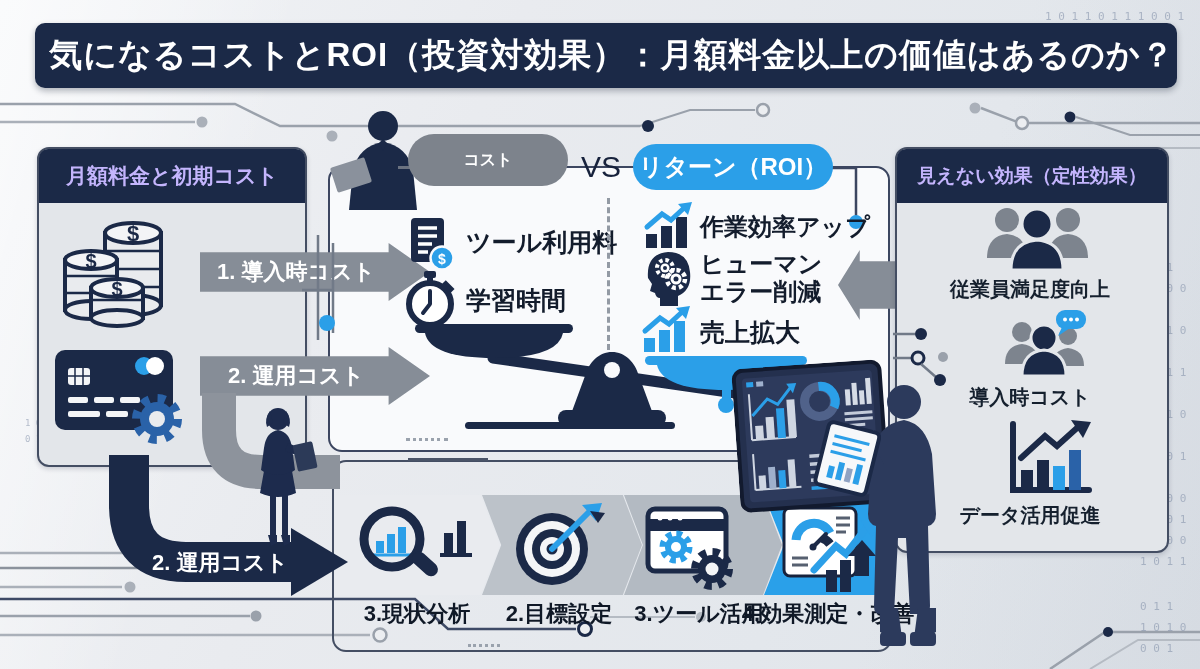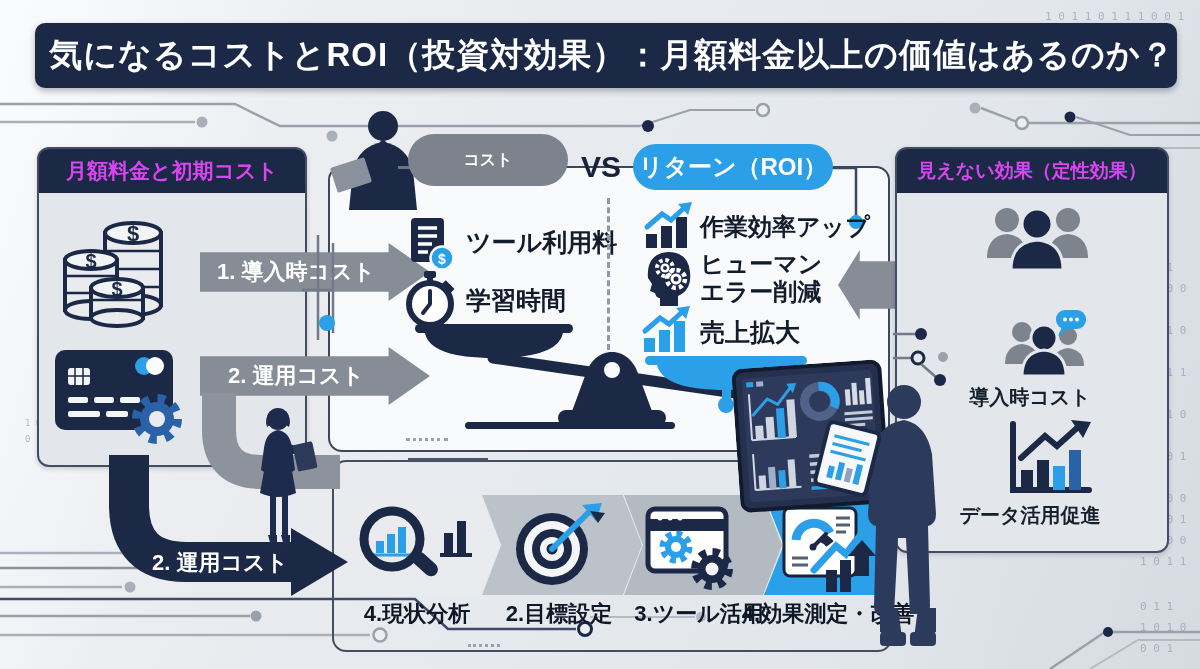--- a/index.html
+++ b/index.html
@@ -8,22 +8,22 @@
     font-family:"Liberation Sans","DejaVu Sans",sans-serif;}
   .abs{position:absolute;}
   .z0{z-index:0}.z1{z-index:1}.z2{z-index:2}.z3{z-index:3}.z4{z-index:4}.z5{z-index:5}
   .streak{left:0;top:0;width:1200px;height:669px;
     background:linear-gradient(105deg,rgba(255,255,255,.65) 0%,rgba(255,255,255,0) 22%),
                linear-gradient(285deg,rgba(200,206,215,.35) 0%,rgba(200,206,215,0) 25%);}
   .title{left:35px;top:23px;width:1130px;height:65px;background:#1b2947;border-radius:10px;
     display:flex;align-items:center;justify-content:center;color:#fff;font-size:33px;font-weight:800;
     letter-spacing:1px;box-shadow:0 3px 6px rgba(10,20,40,.3);padding-left:12px;}
   .panel{background:#e3e6ea;border:2px solid #444e63;border-radius:12px;box-shadow:0 2px 5px rgba(20,30,55,.18);}
-  .panel-hd{height:44px;background:#1b2947;border-radius:9px 9px 0 0;display:flex;align-items:center;
-    justify-content:center;color:#d946ef;font-weight:800;}
+  .panel-hd{height:54px;background:#1b2947;border-radius:9px 9px 0 0;display:flex;align-items:center;
+    justify-content:center;color:#c4b5fd;font-weight:800;}
   .whitepanel{left:328px;top:166px;width:558px;height:282px;background:#f9fafc;border:2px solid #3c4660;border-radius:14px;}
   .pill{display:flex;align-items:center;justify-content:center;color:#fff;font-weight:800;border-radius:999px;}
   .grayarrow{background:#868d97;clip-path:polygon(0 16%,82% 16%,82% 0,100% 50%,82% 100%,82% 84%,0 84%);
     display:flex;align-items:center;justify-content:center;color:#fff;font-weight:800;font-size:22px;padding-right:38px;box-sizing:border-box;}
   .leftarrow{background:#868d97;clip-path:polygon(100% 16%,34% 16%,34% 0,0 50%,34% 100%,34% 84%,100% 84%);}
   .item-lbl{font-weight:800;color:#131c2c;font-size:25px;white-space:pre-line;line-height:28px;}
   .ritem-lbl{font-weight:800;color:#15202e;font-size:20px;text-align:center;width:270px;left:895px;}
   .divider{border-left:3px dashed #939aa4;width:0;}
   .chev{top:495px;height:100px;}
   .chev-lbl{top:599px;font-weight:800;font-size:22px;color:#0f1826;text-align:center;}
@@ -179,21 +179,21 @@
       <circle cx="58" cy="16" r="15"></circle>
       <path d="M58,32 q-24,4 -30,28 l-4,40 h68 l-4,-40 q-6,-24 -30,-28 z"></path>
       <path d="M54,33 l4,8 4,-8 -4,-4 z"></path>
       <path d="M36,48 l-16,14 6,8 16,-12 z"></path>
     </g>
     <rect x="8" y="52" width="36" height="26" rx="2" fill="#8a919c" transform="rotate(-18 26 65)"></rect>
   </svg>
   <div class="abs z2" style="left:398px;top:166px;width:16px;height:3px;background:#6b7280"></div>
 
   <div class="abs z3 pill" style="left:408px;top:134px;width:160px;height:52px;background:#7d838c;font-size:16px">コスト</div>
-  <div class="abs z3" style="left:573px;top:150px;width:56px;text-align:center;font-size:30px;font-weight:700;color:#17223c">VS</div>
+  <div class="abs z3" style="left:573px;top:150px;width:56px;text-align:center;font-size:30px;font-weight:400;color:#17223c">VS</div>
   <div class="abs z3 pill" style="left:633px;top:144px;width:200px;height:46px;background:#2b9fe8;font-size:24px">リターン（ROI）</div>
   <svg class="abs z2" style="left:828px;top:160px" width="45" height="80">
     <polyline points="2,8 28,8 28,56" fill="none" stroke="#3c4660" stroke-width="2.5"></polyline>
     <circle cx="28" cy="62" r="7" fill="#2b9fe8"></circle>
   </svg>
 
   <svg class="abs z2" style="left:406px;top:216px" width="50" height="56">
     <rect x="5" y="2" width="33" height="44" rx="4" fill="#1b2947"></rect>
     <path d="M12,12 h19 M12,20 h19 M12,28 h14 M12,36 h10" stroke="#fff" stroke-width="3.5"></path>
     <circle cx="36" cy="42" r="11.5" fill="#2b9fe8" stroke="#f9fafc" stroke-width="2.5"></circle>
@@ -326,21 +326,21 @@
     <path d="M14,58 h16 M14,65 h16" stroke="#566070" stroke-width="3"></path>
     <polyline points="36,70 58,46 68,54 88,28" fill="none" stroke="#2b9fe8" stroke-width="7" stroke-linecap="round"></polyline>
     <polygon points="82,20 100,22 94,38" fill="#2b9fe8"></polygon>
     <g fill="#1b2947">
       <polygon points="84,40 98,56 91,56 91,76 77,76 77,56 70,56"></polygon>
       <rect x="48" y="70" width="11" height="22"></rect>
         <rect x="62" y="60" width="11" height="32"></rect>
     </g>
   </svg>
 
-  <div class="abs z3 chev-lbl" style="left:342px;width:150px">4.現状分析</div>
+  <div class="abs z3 chev-lbl" style="left:342px;width:150px">3.現状分析</div>
   <div class="abs z3 chev-lbl" style="left:484px;width:150px">2.目標設定</div>
   <div class="abs z3 chev-lbl" style="left:624px;width:150px">3.ツール活用</div>
   <div class="abs z3 chev-lbl" style="left:738px;width:180px">4.効果測定・改善</div>
 
   <svg class="abs z3" style="left:736px;top:364px;transform:rotate(-4deg)" width="152" height="146">
     <rect x="2" y="2" width="146" height="140" rx="9" fill="#24304e" stroke="#121a2e" stroke-width="4"></rect>
     <rect x="10" y="10" width="130" height="124" rx="4" fill="#2d3a5c"></rect>
     <rect x="14" y="14" width="7" height="5" fill="#2b9fe8"></rect>
       <rect x="24" y="14" width="7" height="5" fill="#9fb0cc"></rect>
     <g>
@@ -413,20 +413,21 @@
       <circle cx="22" cy="20" r="12"></circle>
         <path d="M2,58 q0,-22 20,-24 q20,2 20,24 z"></path>
       <circle cx="83" cy="20" r="12"></circle>
         <path d="M63,58 q0,-22 20,-24 q20,2 20,24 z"></path>
     </g>
     <g fill="#1b2947">
       <circle cx="52" cy="24" r="15" stroke="#e3e6ea" stroke-width="3"></circle>
       <path d="M26,70 q0,-28 26,-30 q26,2 26,30 z" stroke="#e3e6ea" stroke-width="3"></path>
     </g>
   </svg>
+  <div class="abs z3 ritem-lbl" style="top:276px">従業員満足度向上</div>
 
   <svg class="abs z3" style="left:998px;top:310px" width="100" height="70">
     <g fill="#7d848e">
       <circle cx="24" cy="22" r="10"></circle>
         <path d="M7,54 q0,-18 17,-20 q17,2 17,20 z"></path>
       <circle cx="70" cy="26" r="9"></circle>
         <path d="M54,56 q0,-16 16,-18 q16,2 16,18 z"></path>
     </g>
     <g fill="#1b2947">
       <circle cx="46" cy="28" r="13" stroke="#e3e6ea" stroke-width="3"></circle>

